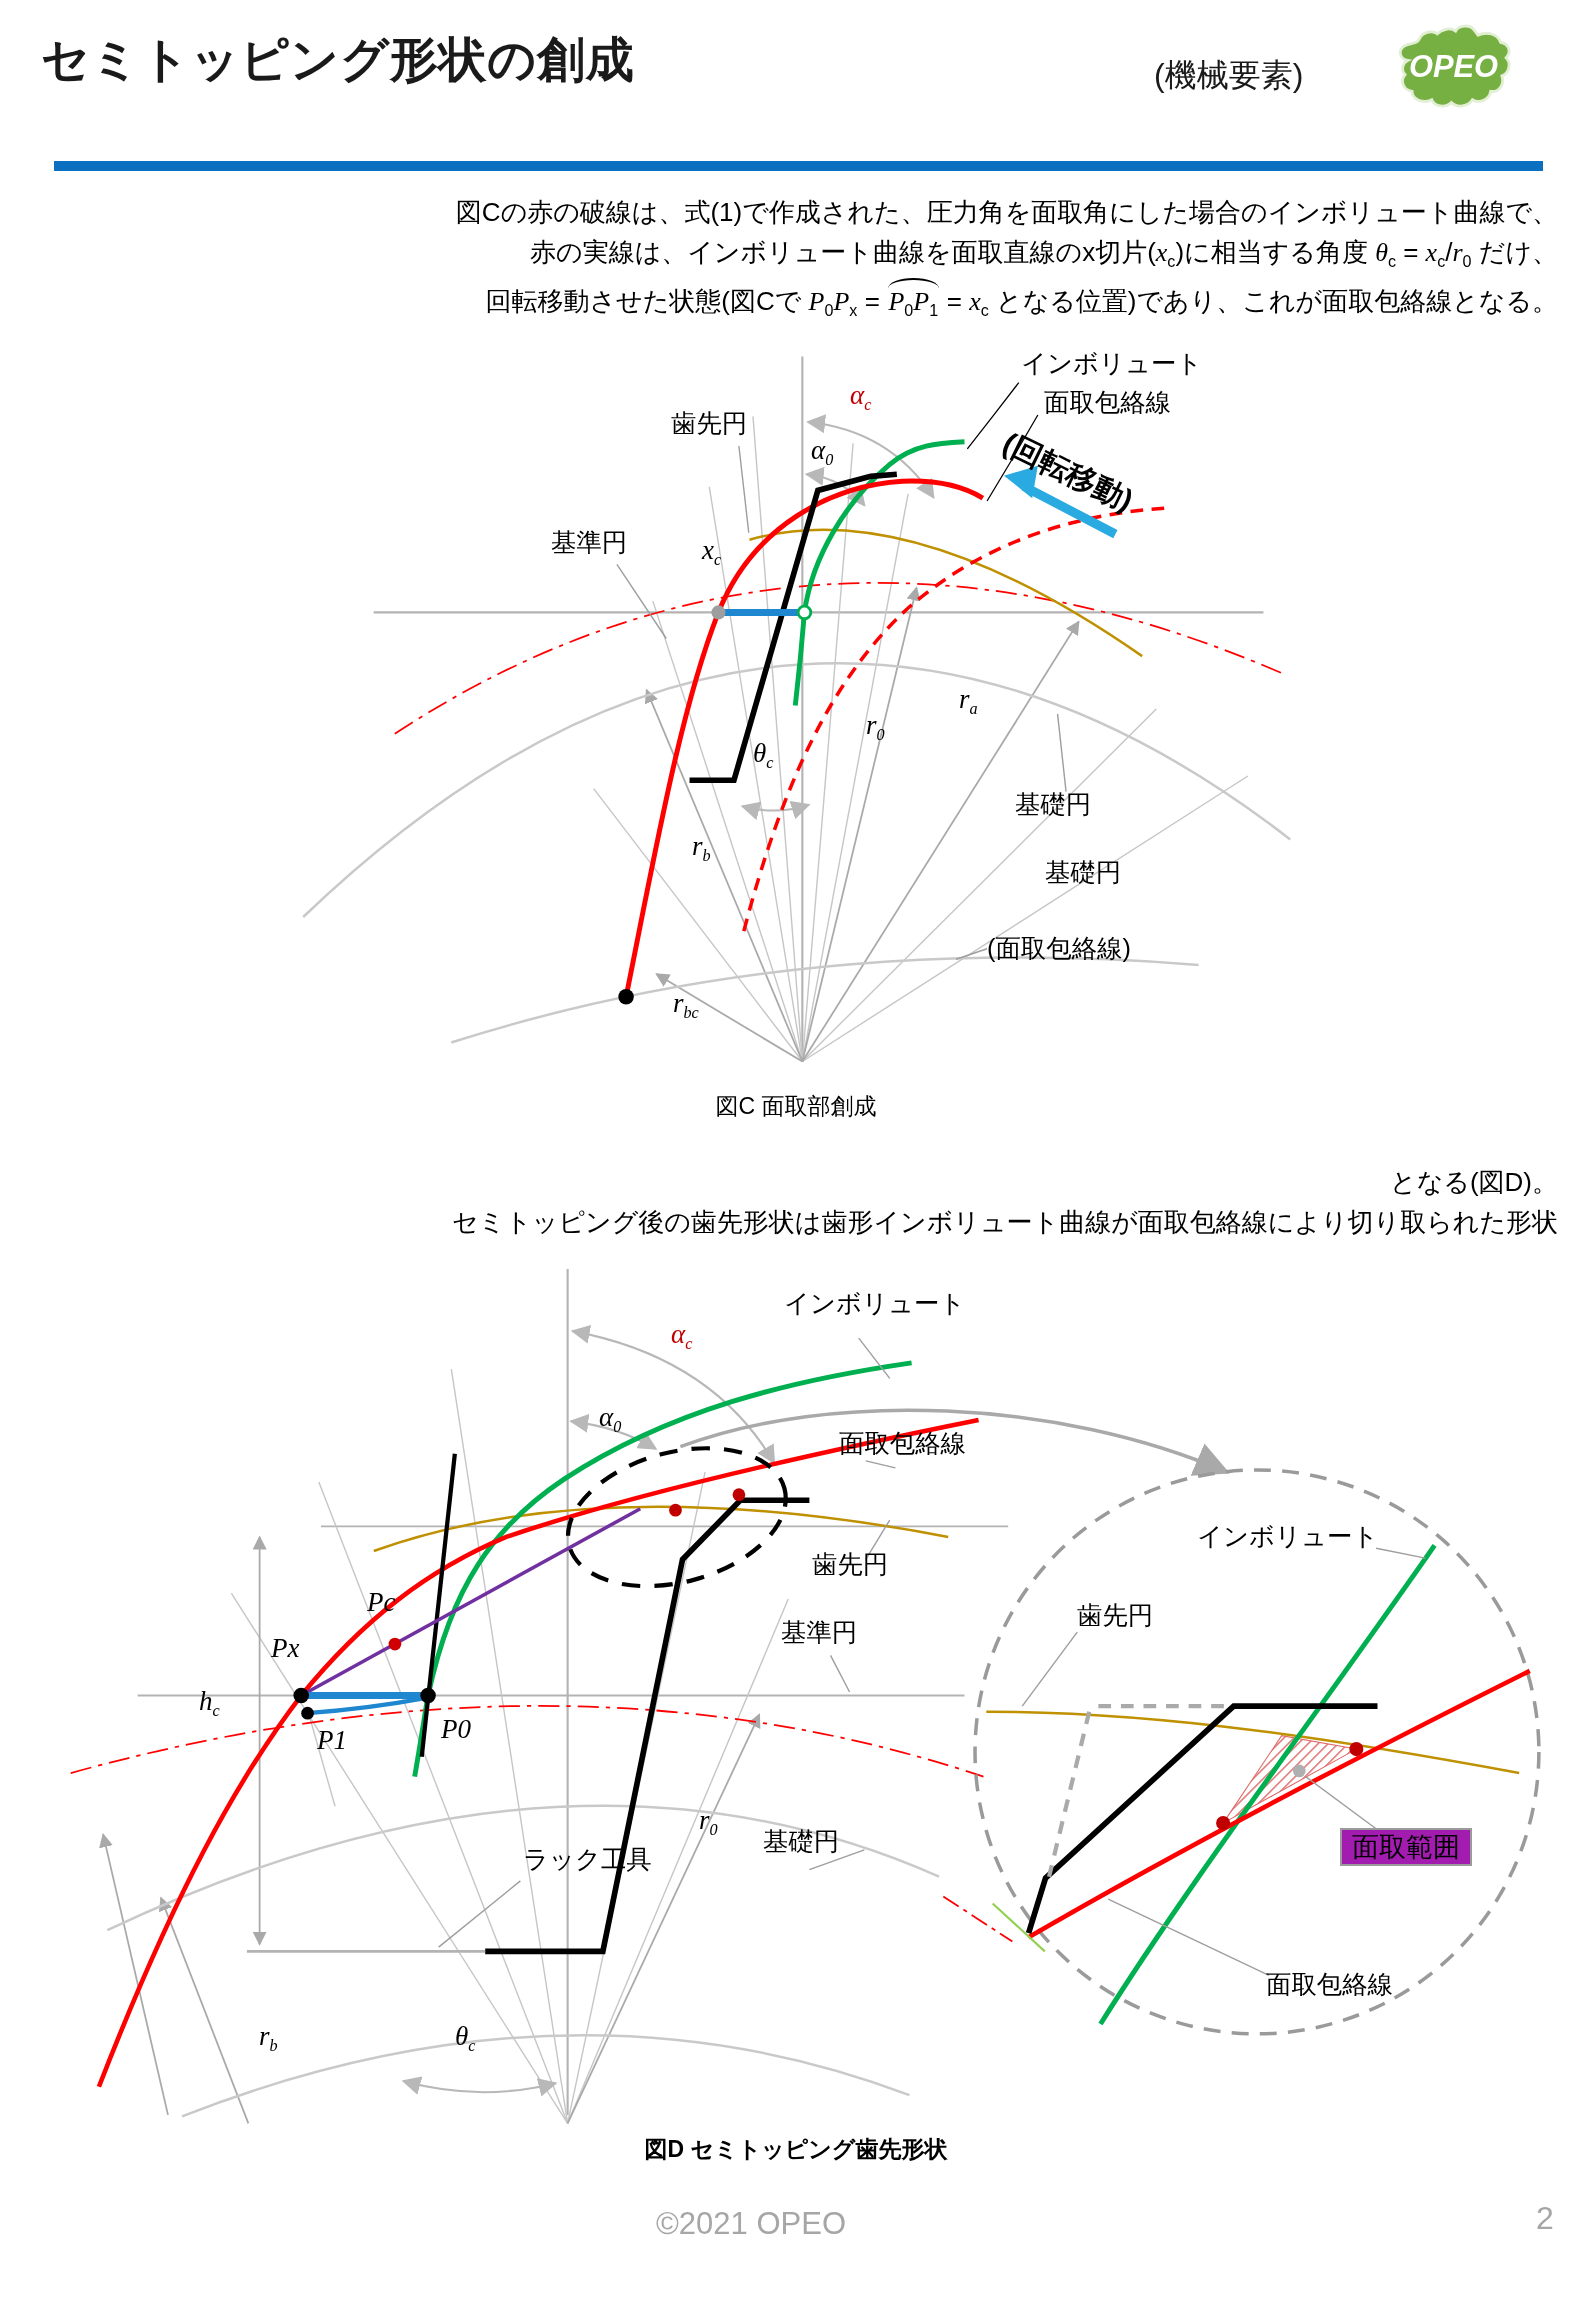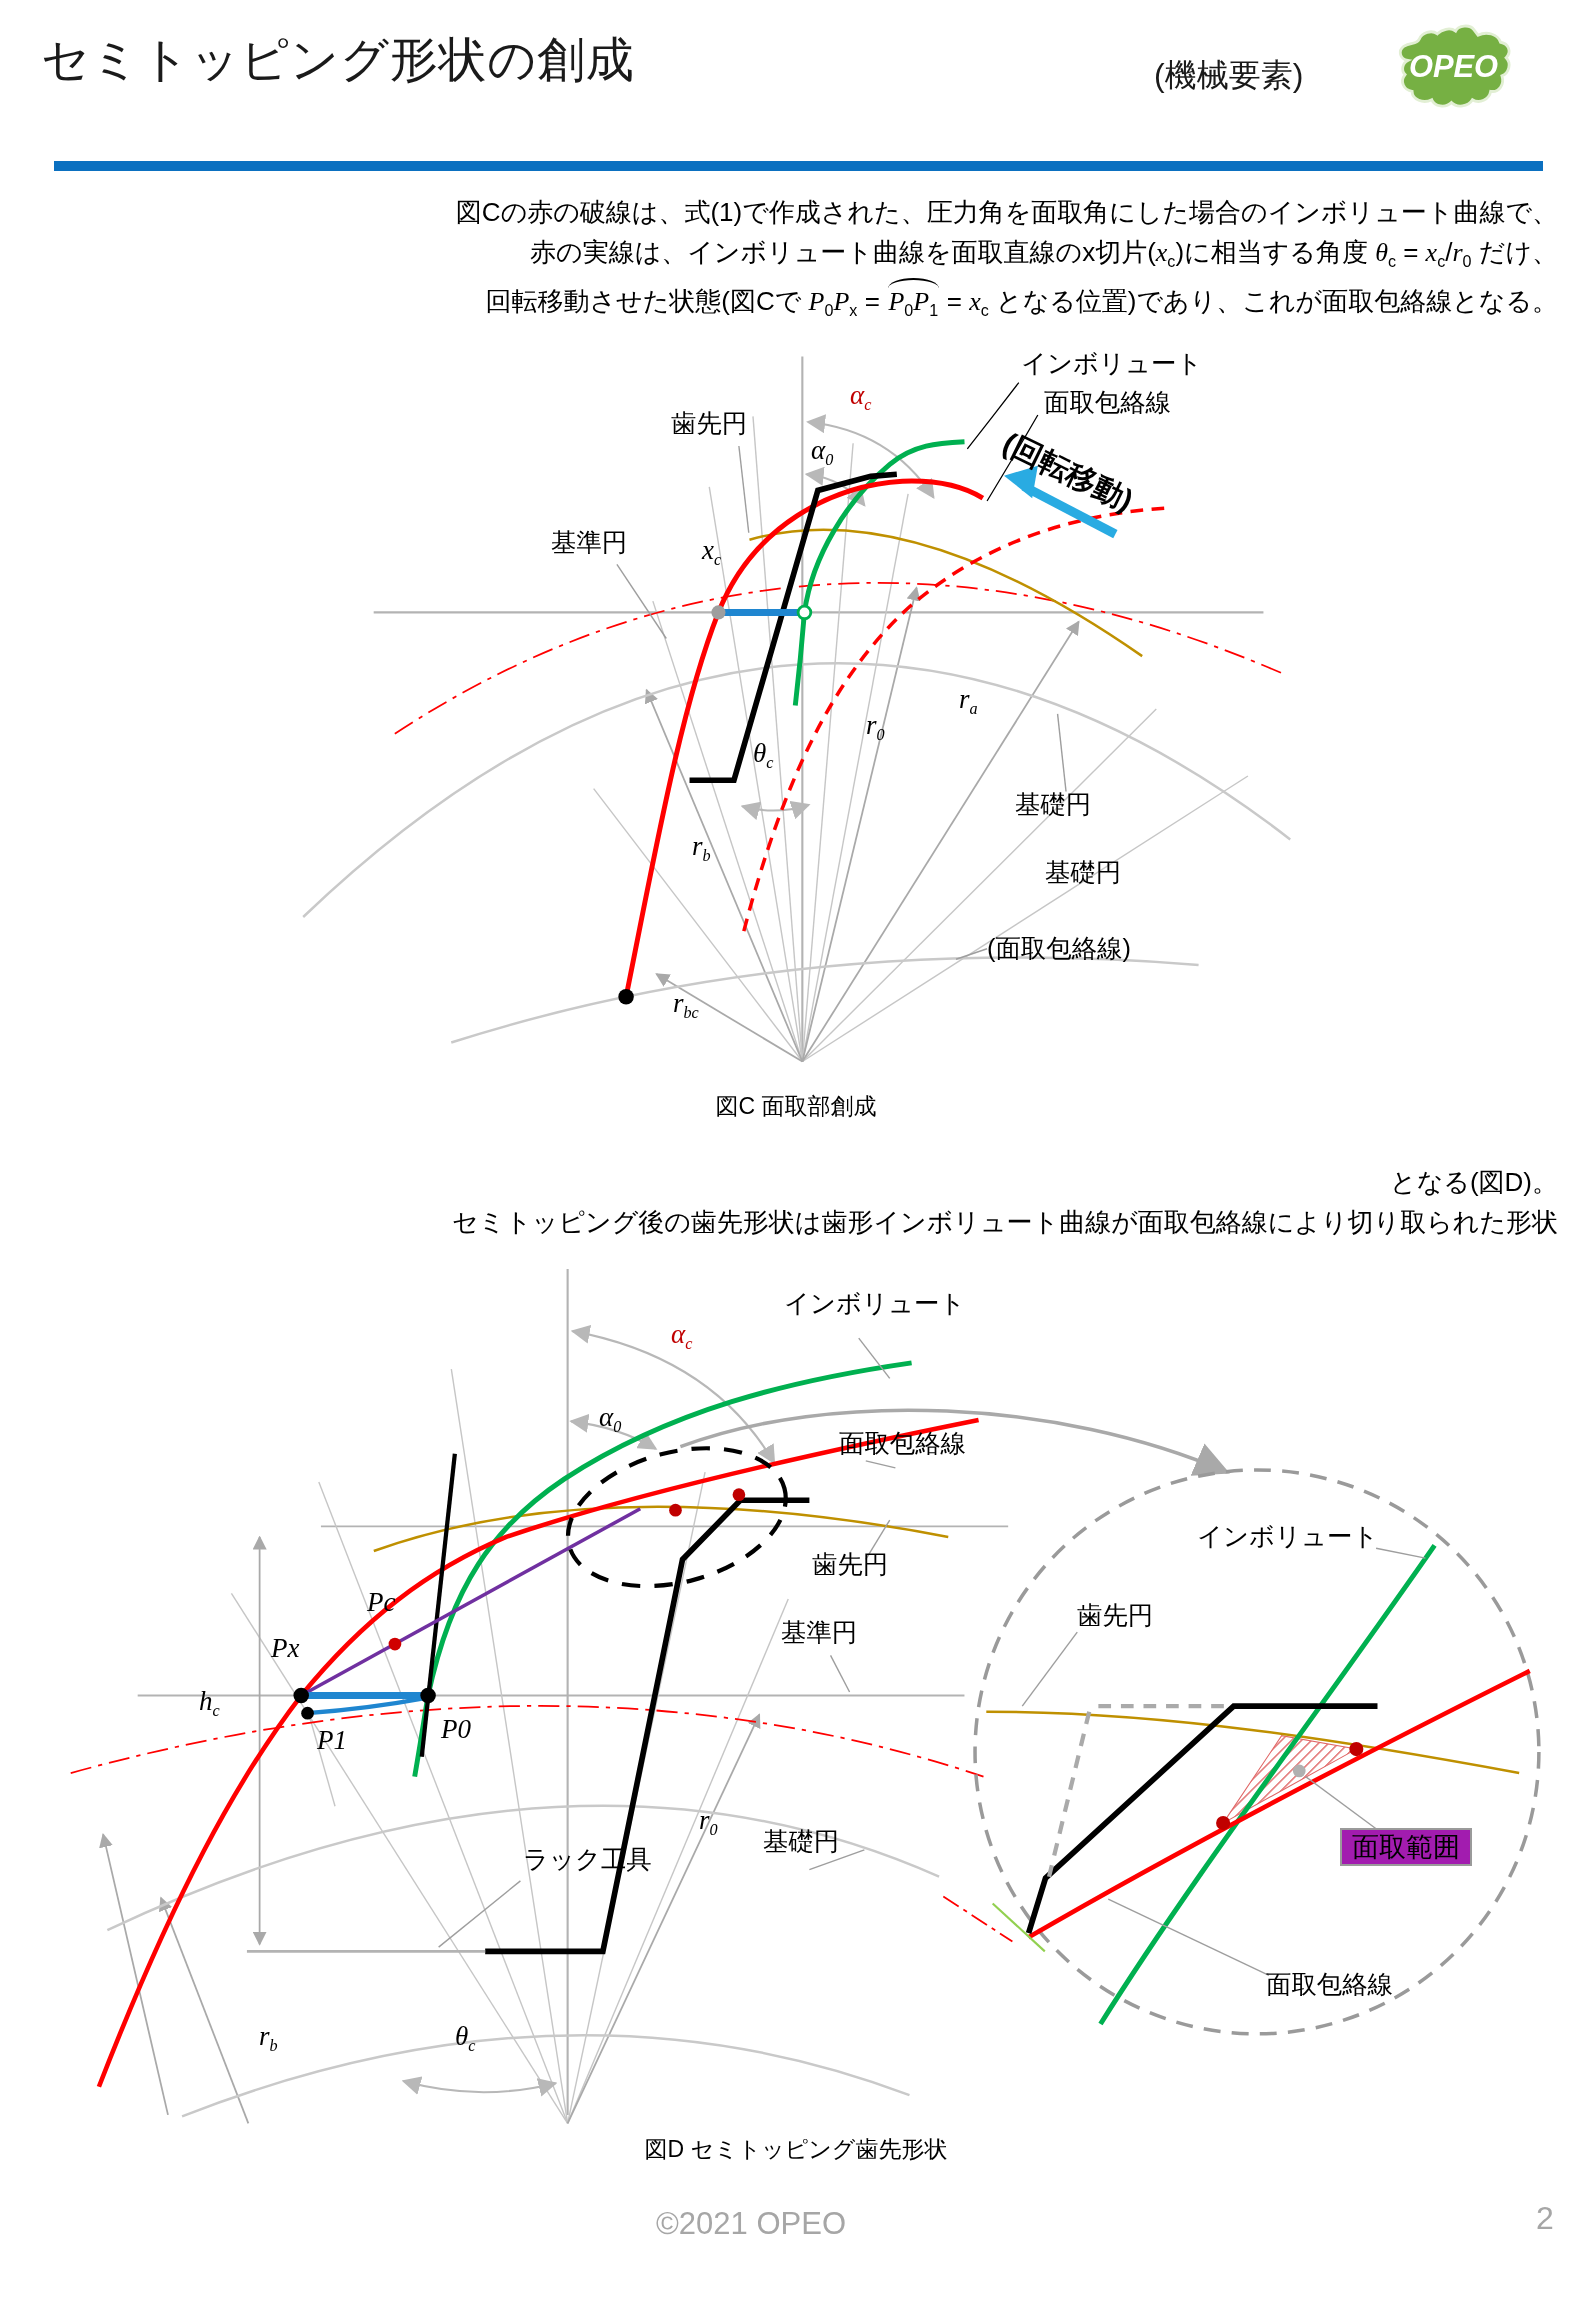--- a/index.html
+++ b/index.html
@@ -4,21 +4,21 @@
 <style>
   :root{
     --red:#FF0000; --darkred:#C00000; --green:#00B050; --lightgreen:#92D050;
     --gold:#BF9000; --blue:#1F86D0; --cyan:#29ABE2; --purple:#7030A0;
     --grayline:#BFBFBF; --graydim:#A6A6A6; --ink:#1A1A1A; --rule:#0B70C0;
   }
   *{margin:0;padding:0;box-sizing:border-box;}
   html,body{background:#888;}
   #page{position:relative;width:1592px;height:2307px;background:#fff;overflow:hidden;
     font-family:"Liberation Sans","DejaVu Sans",sans-serif;color:var(--ink);}
-  #title{position:absolute;left:41px;top:28px;font-size:48px;font-weight:400;letter-spacing:0.7px;}
+  #title{position:absolute;left:41px;top:28px;font-size:48px;font-weight:700;letter-spacing:0.7px;}
   #subtitle{position:absolute;left:1154px;top:54px;font-size:32px;font-weight:400;}
   #logo{position:absolute;left:1395px;top:24px;width:117px;height:87px;}
   #rule{position:absolute;left:54px;top:161px;width:1489px;height:10px;background:var(--rule);}
   .para{position:absolute;left:42px;width:1516px;font-size:26px;line-height:40px;color:#000;text-align:right;}
   #para1{top:192px;}
   #para2{top:1162px;}
   .pline{white-space:nowrap;}
   .mv{font-family:"Liberation Serif","DejaVu Serif",serif;font-style:italic;}
   sub{font-size:0.62em;}
   .hat{position:relative;display:inline-block;padding:0 1.4px;}
@@ -26,21 +26,21 @@
     border-top:2.1px solid #000;border-radius:100% 100% 0 0/200% 200% 0 0;}
   svg{position:absolute;left:0;top:0;}
   .dlabel{position:absolute;font-size:25.4px;color:#000;white-space:nowrap;line-height:1.05;}
   .dlabel sub{font-size:0.6em;}
   .dlabel.red{color:var(--darkred);}
   .dlabel.math{font-family:"Liberation Serif","DejaVu Serif",serif;font-style:italic;font-size:27px;}
   .dlabel.rot{font-weight:700;font-size:30px;transform:rotate(26deg);transform-origin:left top;}
   .dlabel.box{border:2.1px solid #9a9a9a;background:#a21caf;padding:2.8px 10px;font-size:27px;}
   .caption{position:absolute;font-size:23px;color:#000000;transform:translateX(-50%);white-space:nowrap;}
   #capC{left:796px;top:1091px;}
-  #capD{left:796px;top:2134px;}
+  #capD{left:796px;top:2134px;font-weight:bold;}
   #footer-copy{position:absolute;left:751px;top:2206px;transform:translateX(-50%);
     font-size:31px;color:var(--graydim);}
   #footer-page{position:absolute;left:1536px;top:2200px;font-size:32px;color:var(--graydim);}
 </style>
 </head>
 <body>
 
 <div id="page">
 
   <div id="title">セミトッピング形状の創成</div>

